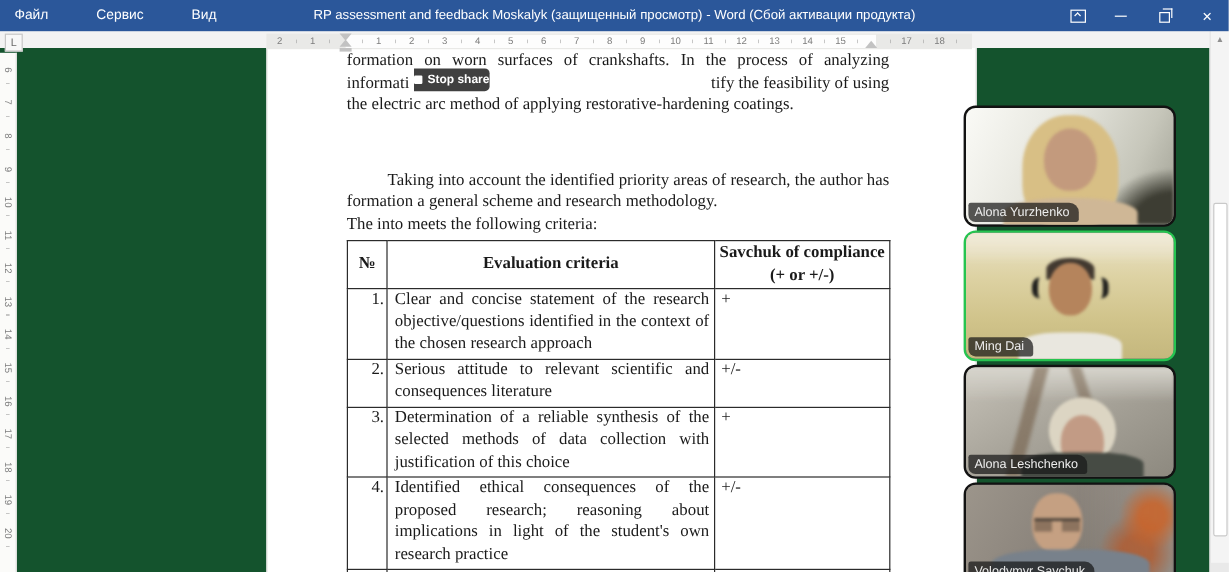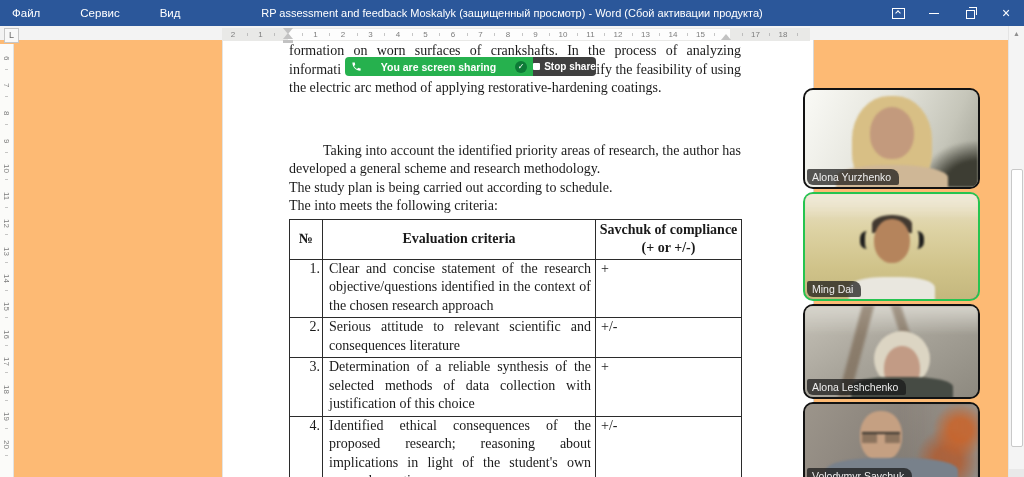--- a/index.html
+++ b/index.html
@@ -31,21 +31,21 @@
   .h-num{top:2px;width:16px;margin-left:-8px;text-align:center;}
   .v-ruler{position:absolute;left:0;top:44px;width:13px;height:433px;background:#fbfbf9;border-right:1px solid #e2e2e0;z-index:5;}
   .v-ruler::after{content:"";position:absolute;top:0;bottom:0;left:5px;width:3px;
     background:repeating-linear-gradient(to bottom,transparent 0 24.8px,#9a9a9a 24.8px 25.8px,transparent 25.8px 27.6px);opacity:.55;}
   .v-num{left:2px;writing-mode:vertical-rl;height:16px;margin-top:-8px;text-align:center;}
   .indent-marker{position:absolute;z-index:7;}
   .tri-down{width:0;height:0;border-left:5px solid transparent;border-right:5px solid transparent;border-top:6px solid #c2c2c2;}
   .tri-up{width:0;height:0;border-left:5px solid transparent;border-right:5px solid transparent;border-bottom:6px solid #c2c2c2;}
   .ind-box{width:10px;height:3px;background:#c2c2c2;margin-top:1px;}
   
-  .doc-area{position:absolute;left:0;top:40px;width:1008px;height:437px;background:#fdba74;}
+  .doc-area{position:absolute;left:0;top:40px;width:1008px;height:437px;background:#14532d;}
   .page{position:absolute;left:222px;top:0;width:590px;height:437px;background:#fff;border-left:1px solid #e4e4e2;border-right:1px solid #d9d9d7;overflow:hidden;}
   .content{position:absolute;left:66px;top:2px;width:452px;font-family:"Liberation Serif",serif;font-size:14px;color:#1a1a1a;}
   .doc-line{height:18.5px;line-height:18.5px;white-space:nowrap;}
   .doc-line.jfy{text-align:justify;text-align-last:justify;white-space:normal;}
   .doc-line.ind{text-indent:34px;margin-top:44px;}
   .doc-line.split{display:flex;justify-content:space-between;white-space:nowrap;}
   table.criteria{border-collapse:collapse;width:452px;margin-top:3px;table-layout:fixed;font-family:"Liberation Serif",serif;}
   table.criteria th,table.criteria td{border:1px solid #2b2b2b;vertical-align:top;font-size:14px;line-height:18.5px;}
   table.criteria th{font-weight:bold;text-align:center;padding:1px 2px;height:36px;vertical-align:middle;}
   .col-num{width:33px;}.col-crit{width:273px;}.col-deg{width:146px;}
@@ -187,22 +187,21 @@
   <div class="page">
     <div class="content">
       <div>
           <div class="doc-line jfy">formation on worn surfaces of crankshafts. In the process of analyzing</div>
           <div class="doc-line split">
             <span>informati</span>
             <span>tify the feasibility of using</span>
           </div>
           <div class="doc-line">the electric arc method of applying restorative-hardening coatings.</div>
           <div class="doc-line jfy ind">Taking into account the identified priority areas of research, the author has</div>
-          <div class="doc-line">developed a general scheme and research methodology.</div>
-          <div class="doc-line">The study plan is being carried out according to schedule.</div>
+          <div class="doc-line">formation a general scheme and research methodology.</div>
           <div class="doc-line">The into meets the following criteria:</div>
         </div>
       <table class="criteria">
         <colgroup>
             <col class="col-num">
             <col class="col-crit">
             <col class="col-deg">
           </colgroup>
         <thead>
           <tr>
@@ -240,27 +239,20 @@
               <td class="c-crit">Formulated plans for dissemination and achievement of research results in the context of relevant policy and practice</td>
               <td class="c-deg">+</td>
             </tr>
           </tbody>
       </table>
     </div>
   </div>
 </div>
 
 <div class="share-banner">
-  <div class="banner-green" id="banner-green" style="background: rgb(38, 177, 78);">
-    <svg viewBox="0 0 24 24" width="11" height="11" fill="#ffffff">
-        <path d="M6.6 10.8c1.4 2.8 3.8 5.1 6.6 6.6l2.2-2.2c.3-.3.7-.4 1-.2 1.1.4 2.3.6 3.6.6.6 0 1 .4 1 1V20c0 .6-.4 1-1 1C10.6 21 3 13.4 3 4c0-.6.4-1 1-1h3.5c.6 0 1 .4 1 1 0 1.2.2 2.4.6 3.6.1.3 0 .7-.2 1l-2.3 2.2z"></path>
-      </svg>
-    <span class="banner-msg">You are screen sharing</span>
-    <span class="shield-icon">✓</span>
-  </div>
   <div class="banner-red" id="banner-red" style="background: #404040;">
     <span class="stop-square"></span>
     <span>Stop share</span>
   </div>
 </div>
 
 <div class="scrollbar">
   <div class="sb-up">▲</div>
   <div class="sb-thumb"></div>
   <div class="sb-corner"></div>

